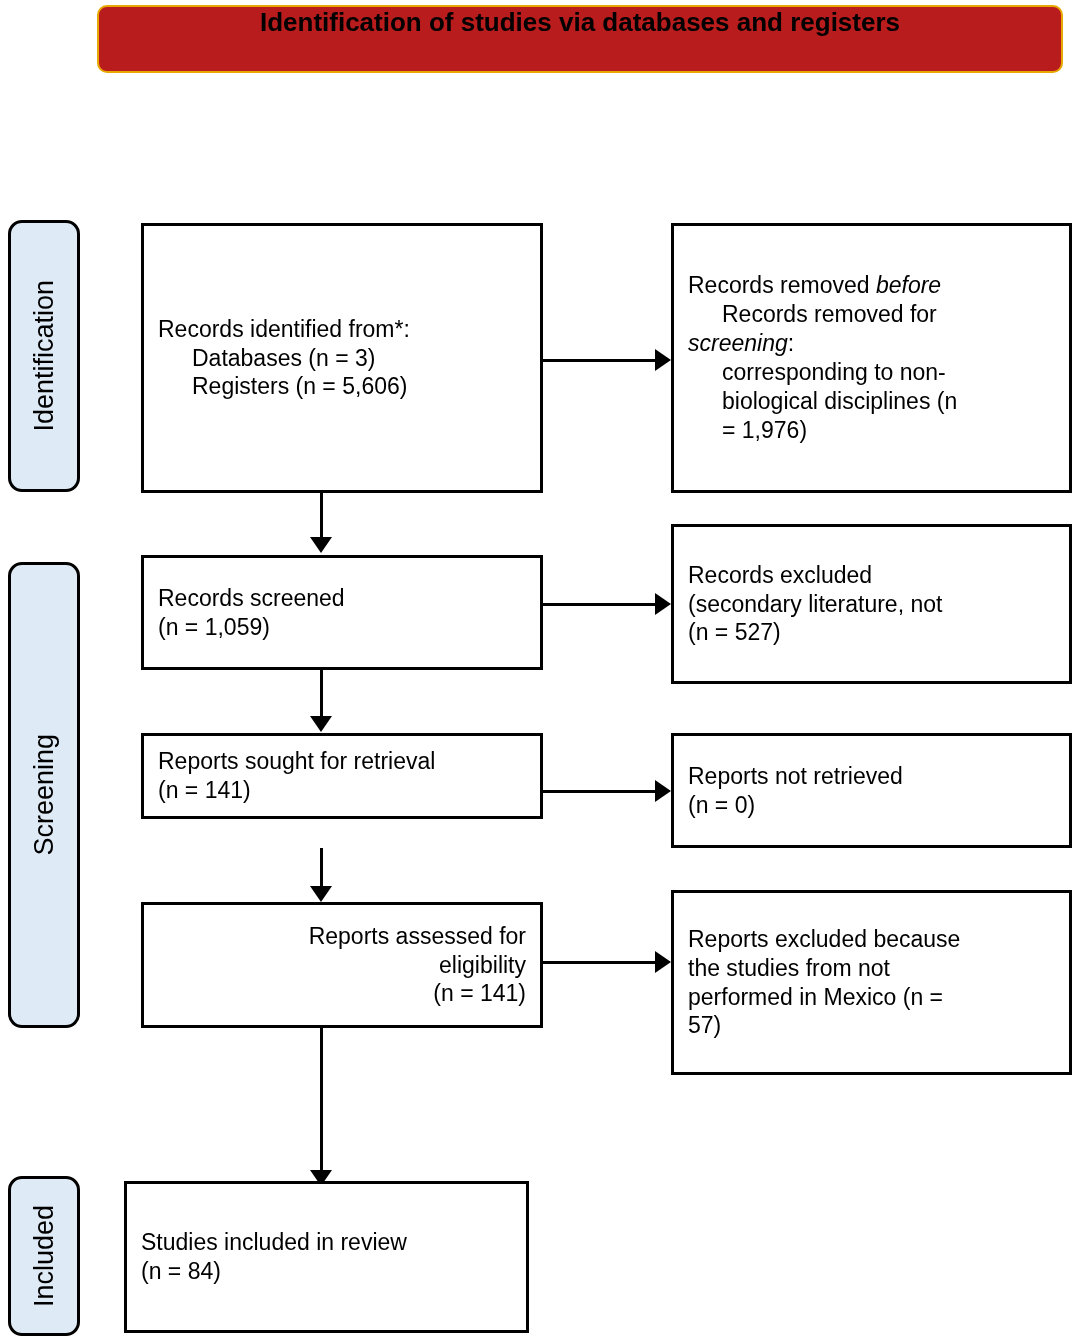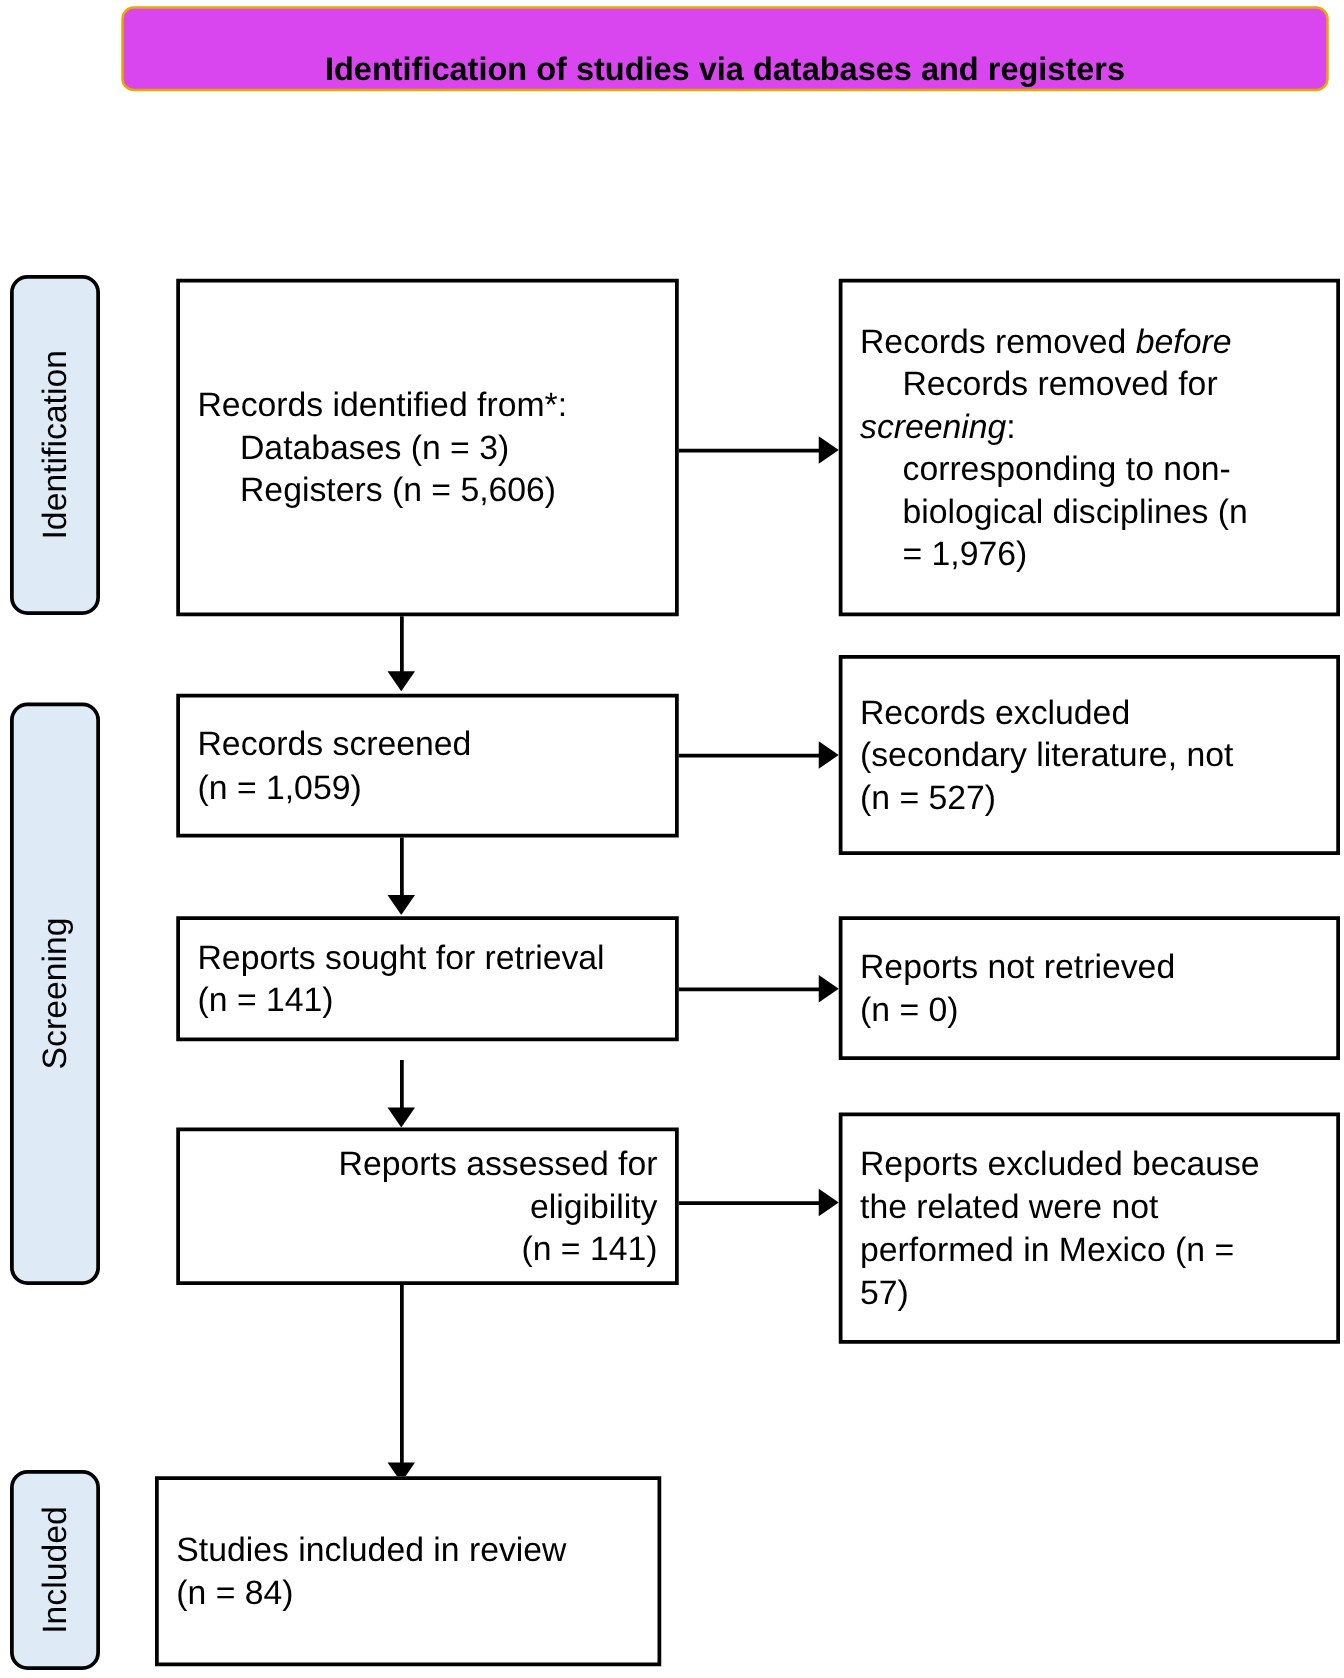--- a/index.html
+++ b/index.html
@@ -20,26 +20,26 @@
     overflow: hidden;
   }
 
   
   .header-banner {
     position: absolute;
     left: 97px;
     top: 5px;
     width: 966px;
     height: 68px;
-    background: #d946ef;
+    background: #b91c1c;
     border: 2px solid #E8A800;
     border-radius: 10px;
     box-sizing: border-box;
     display: flex;
-    align-items: flex-end;
+    align-items: flex-start;
     justify-content: center;
   }
   .header-banner .title {
     font-size: 26px;
     font-weight: bold;
     color: #000000;
     letter-spacing: 0px;
     white-space: nowrap;
   }
 
@@ -68,21 +68,21 @@
     position: absolute;
     background: #ffffff;
     border: 3px solid #000000;
     box-sizing: border-box;
     display: flex;
     flex-direction: column;
     justify-content: center;
     padding: 0 14px;
   }
   .flow-box .line {
-    font-size: 27px;
+    font-size: 23px;
     line-height: 1.26;
     color: #000000;
     white-space: pre-wrap;
   }
   .flow-box .line.indent {
     padding-left: 34px;
     text-indent: 0;
   }
   .flow-box .line em,
   .flow-box .line .ital {
@@ -169,21 +169,21 @@
     <div class="line">(secondary literature, not</div>
     <div class="line">(n = 527)</div>
   </div>
 
   <div class="conn-h" style="left:543px; top:603px; width:118px;"></div>
   <div class="arrow-right" style="left:655px; top:593px;"></div>
 
   <div class="conn-v" style="left:320px; top:670px; height:48px;"></div>
   <div class="arrow-down" style="left:310px; top:716px;"></div>
 
-  <div class="flow-box" style="left:141px; top:733px; width:402px; height:100px;">
+  <div class="flow-box" style="left:141px; top:733px; width:402px; height:86px;">
     <div class="line">Reports sought for retrieval</div>
     <div class="line">(n = 141)</div>
   </div>
 
   <div class="flow-box" style="left:671px; top:733px; width:401px; height:115px;">
     <div class="line">Reports not retrieved</div>
     <div class="line">(n = 0)</div>
   </div>
 
   <div class="conn-h" style="left:543px; top:790px; width:118px;"></div>
@@ -193,21 +193,21 @@
   <div class="arrow-down" style="left:310px; top:886px;"></div>
 
   <div class="flow-box" style="left:141px; top:902px; width:402px; height:126px;text-align:right;">
     <div class="line">Reports assessed for</div>
     <div class="line">eligibility</div>
     <div class="line">(n = 141)</div>
   </div>
 
   <div class="flow-box" style="left:671px; top:890px; width:401px; height:185px;">
     <div class="line">Reports excluded because</div>
-    <div class="line">the related were not</div>
+    <div class="line">the studies from not</div>
     <div class="line">performed in Mexico (n =</div>
     <div class="line">57)</div>
   </div>
 
   <div class="conn-h" style="left:543px; top:961px; width:118px;"></div>
   <div class="arrow-right" style="left:655px; top:951px;"></div>
 
   <div class="conn-v" style="left:320px; top:1028px; height:146px;"></div>
   <div class="arrow-down" style="left:310px; top:1170px;"></div>
 

